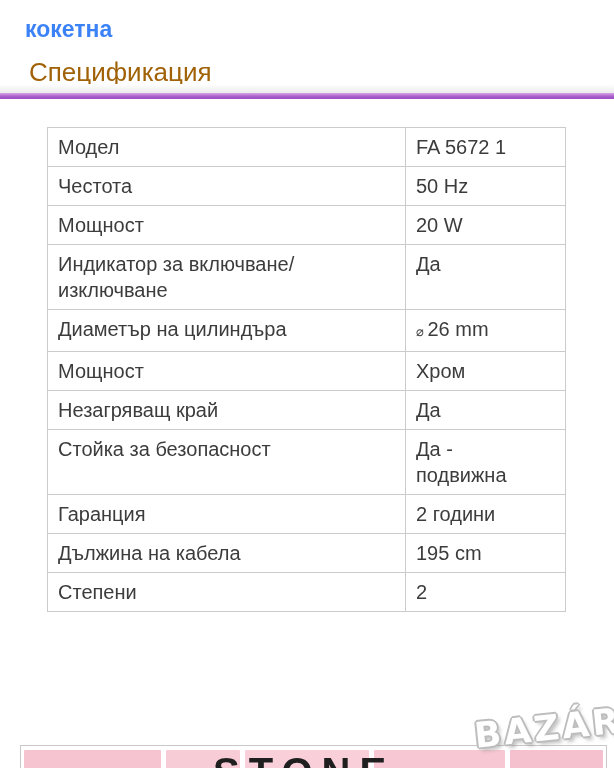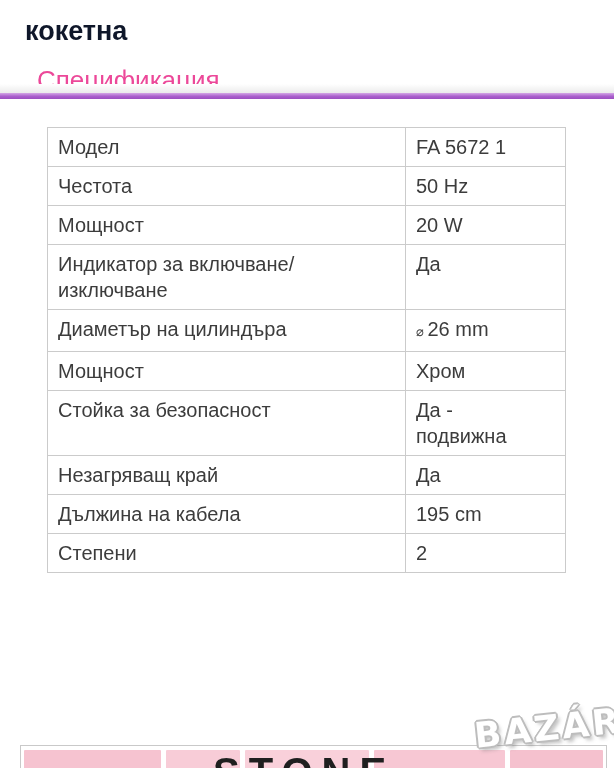--- a/index.html
+++ b/index.html
@@ -8,28 +8,28 @@
     width: 614px; height: 768px;
     position: relative;
     overflow: hidden;
     background: #ffffff;
     font-family: "Liberation Sans", sans-serif;
   }
 
   
   .site-watermark {
     position: absolute; left: 25px; top: 16px;
-    font-size: 27px; font-weight: bold;
-    color: #0f172a;
+    font-size: 23px; font-weight: bold;
+    color: #3b82f6;
   }
   .page-title {
     position: absolute; left: 25px; top: 53px;
-    margin: 12px;
+    margin: 4px;
     font-size: 26px; font-weight: 400;
-    color: #ec4899;
+    color: #a16207;
   }
   .header-shade {
     position: absolute; left: 0; top: 84px;
     width: 614px; height: 9px;
     background: linear-gradient(#ffffff, #ebebeb);
   }
   .divider {
     position: absolute; left: 0; top: 93px;
     width: 614px; height: 6px;
     background: linear-gradient(#d4a6e6, #aa60cc 55%, #9c4ec1);
@@ -144,30 +144,34 @@
     <td>Диаметър на цилиндъра</td>
     <td><span class="dia">⌀ </span>26 mm</td>
   </tr>
 
   <tr>
     <td>Мощност</td>
     <td>Хром</td>
   </tr>
 
   <tr>
+    <td>Незагряващ край</td>
+    <td>Да</td>
+  </tr>
+
+  <tr>
     <td>Стойка за безопасност</td>
     <td>Да -
 подвижна</td>
   </tr>
 
   <tr>
-    <td>Незагряващ край</td>
-    <td>Да</td>
+    <td>Гаранция</td>
+    <td>2 години</td>
   </tr>
-
 
   <tr>
     <td>Дължина на кабела</td>
     <td>195 cm</td>
   </tr>
 
   <tr>
     <td>Степени</td>
     <td>2</td>
   </tr>

